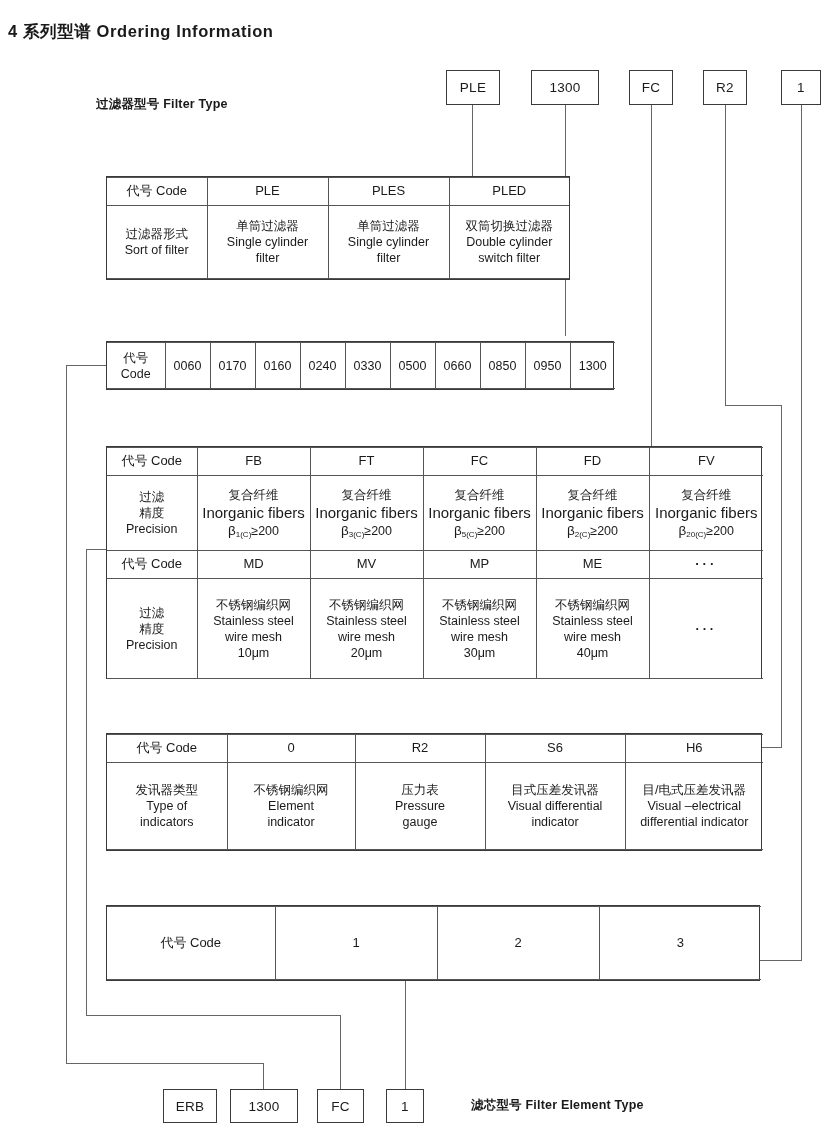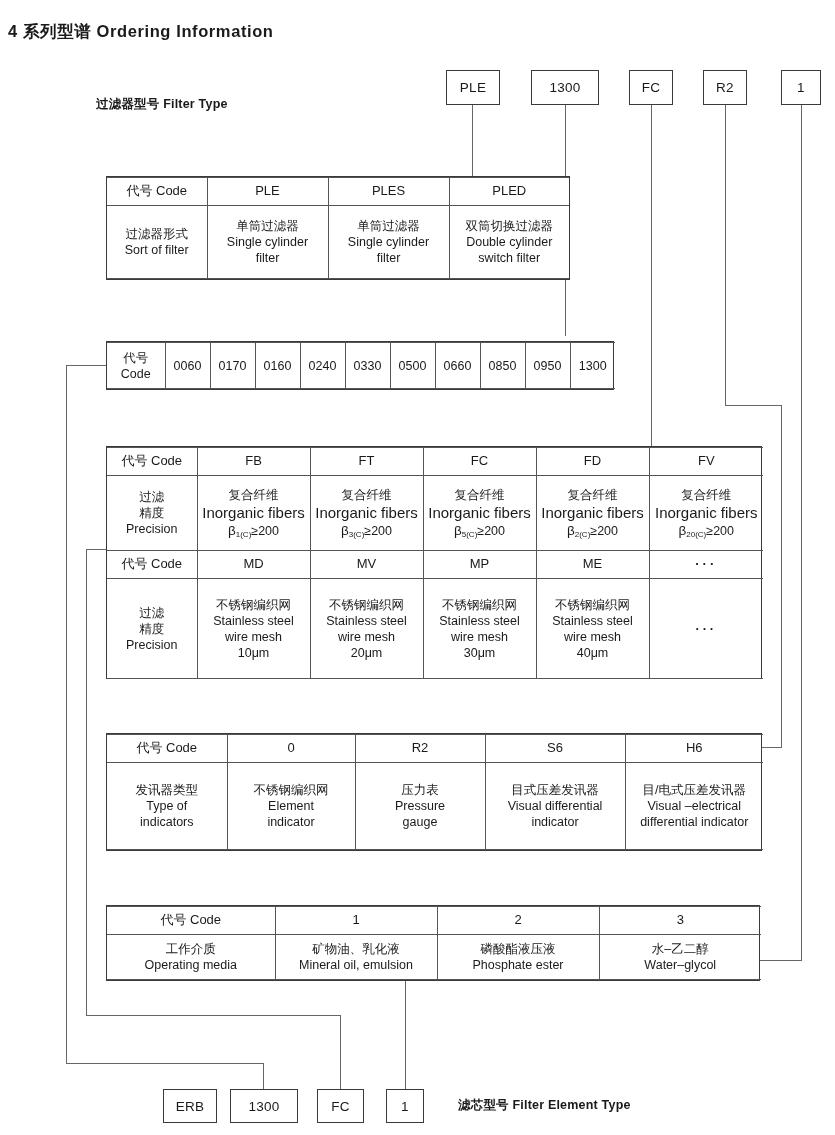--- a/index.html
+++ b/index.html
@@ -370,48 +370,30 @@
         <col style="width:162px">
         <col style="width:162px">
     </colgroup>
     <tbody>
         <tr class="hdr" style="height:28px;">
       <td class="outer-l">代号 Code</td>
       <td>1</td>
       <td>2</td>
       <td class="outer-r">3</td>
     </tr>
-    <tr>
-      <td class="outer-l">
-        <span class="cjk">工作介质</span>
-        <span class="en">Operating media</span>
-      </td>
-      <td>
-        <span class="cjk">矿物油、乳化液</span>
-        <span class="en">Mineral oil, emulsion</span>
-      </td>
-      <td>
-        <span class="cjk">磷酸酯液压液</span>
-        <span class="en">Phosphate ester</span>
-      </td>
-      <td class="outer-r">
-        <span class="cjk">水–乙二醇</span>
-        <span class="en">Water–glycol</span>
-      </td>
-    </tr>
   </tbody>
     </table>
 </div>
 
 <div class="chip" style="left:163px; top:1089px; width:54px; height:34px;">
   <span>ERB</span>
 </div>
 <div class="chip" style="left:230px; top:1089px; width:68px; height:34px;">
   <span>1300</span>
 </div>
 <div class="chip" style="left:317px; top:1089px; width:47px; height:34px;">
   <span>FC</span>
 </div>
 <div class="chip" style="left:386px; top:1089px; width:38px; height:34px;">
   <span>1</span>
 </div>
 
-<div class="side-label bold-cjk" style="left:458px; top:1097px;">滤芯型号 Filter Element Type</div>
+<div class="side-label bold-cjk" style="left:471px; top:1097px;">滤芯型号 Filter Element Type</div>
 
 </body></html>

